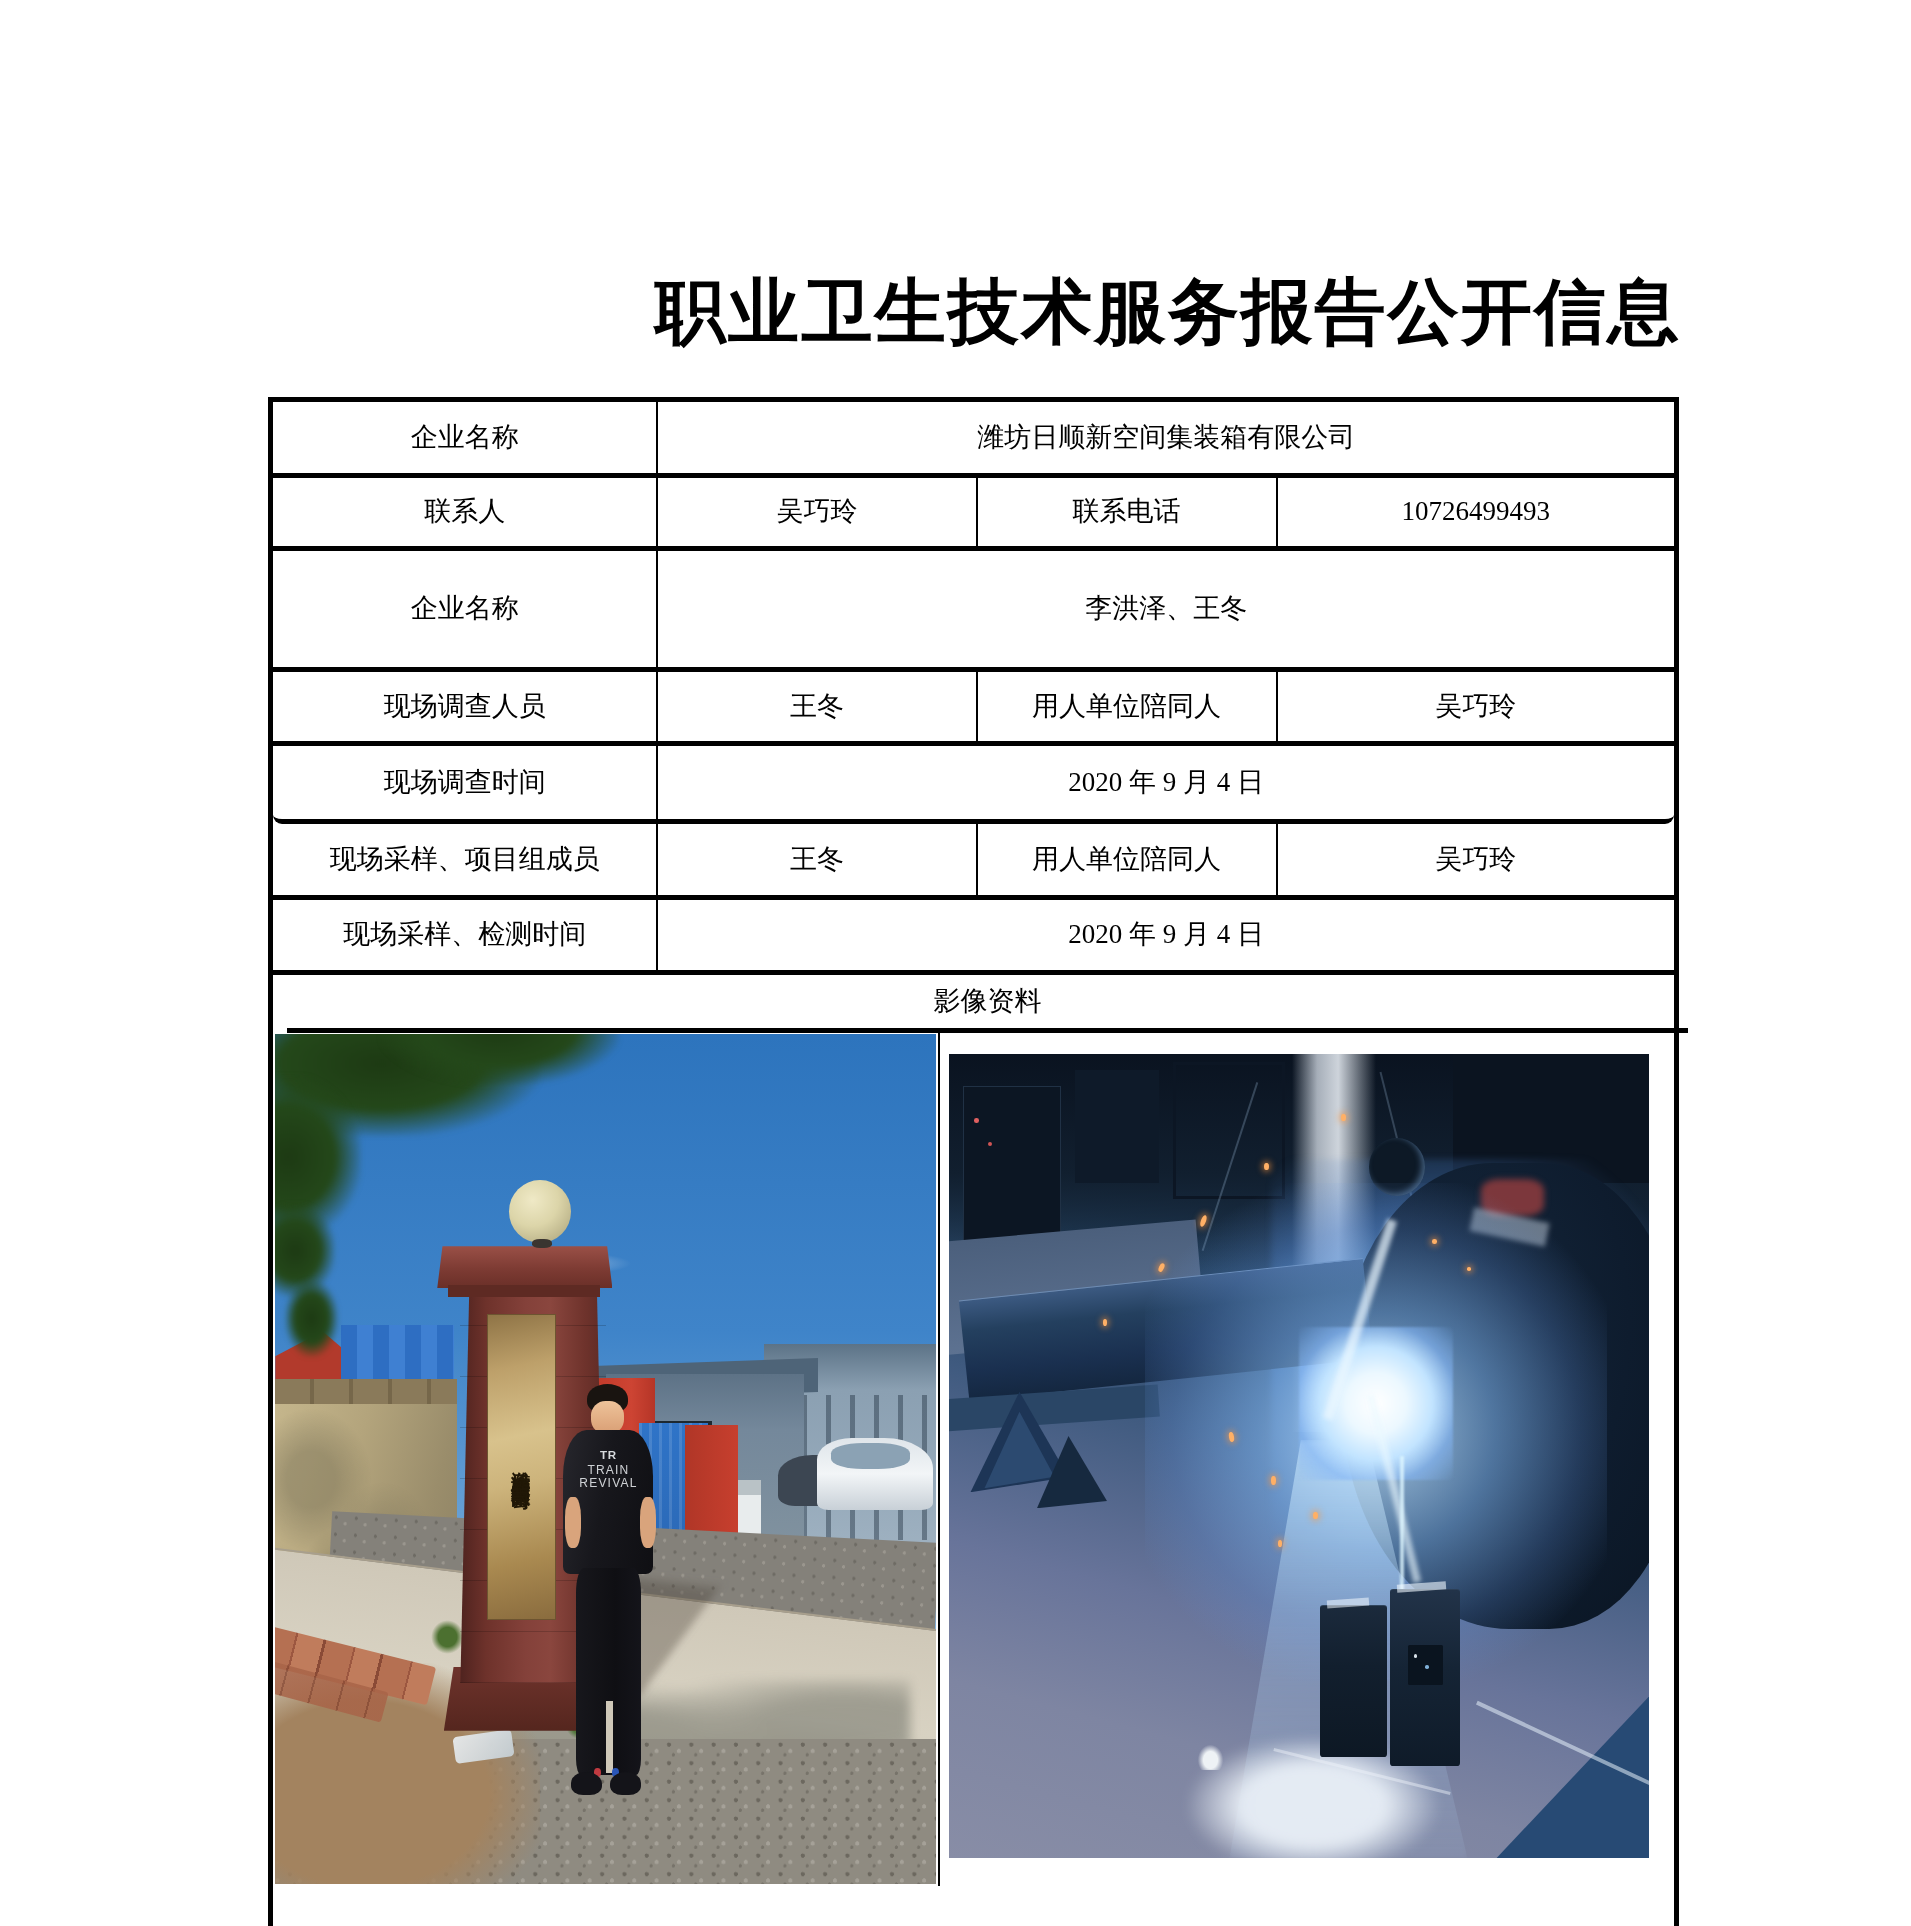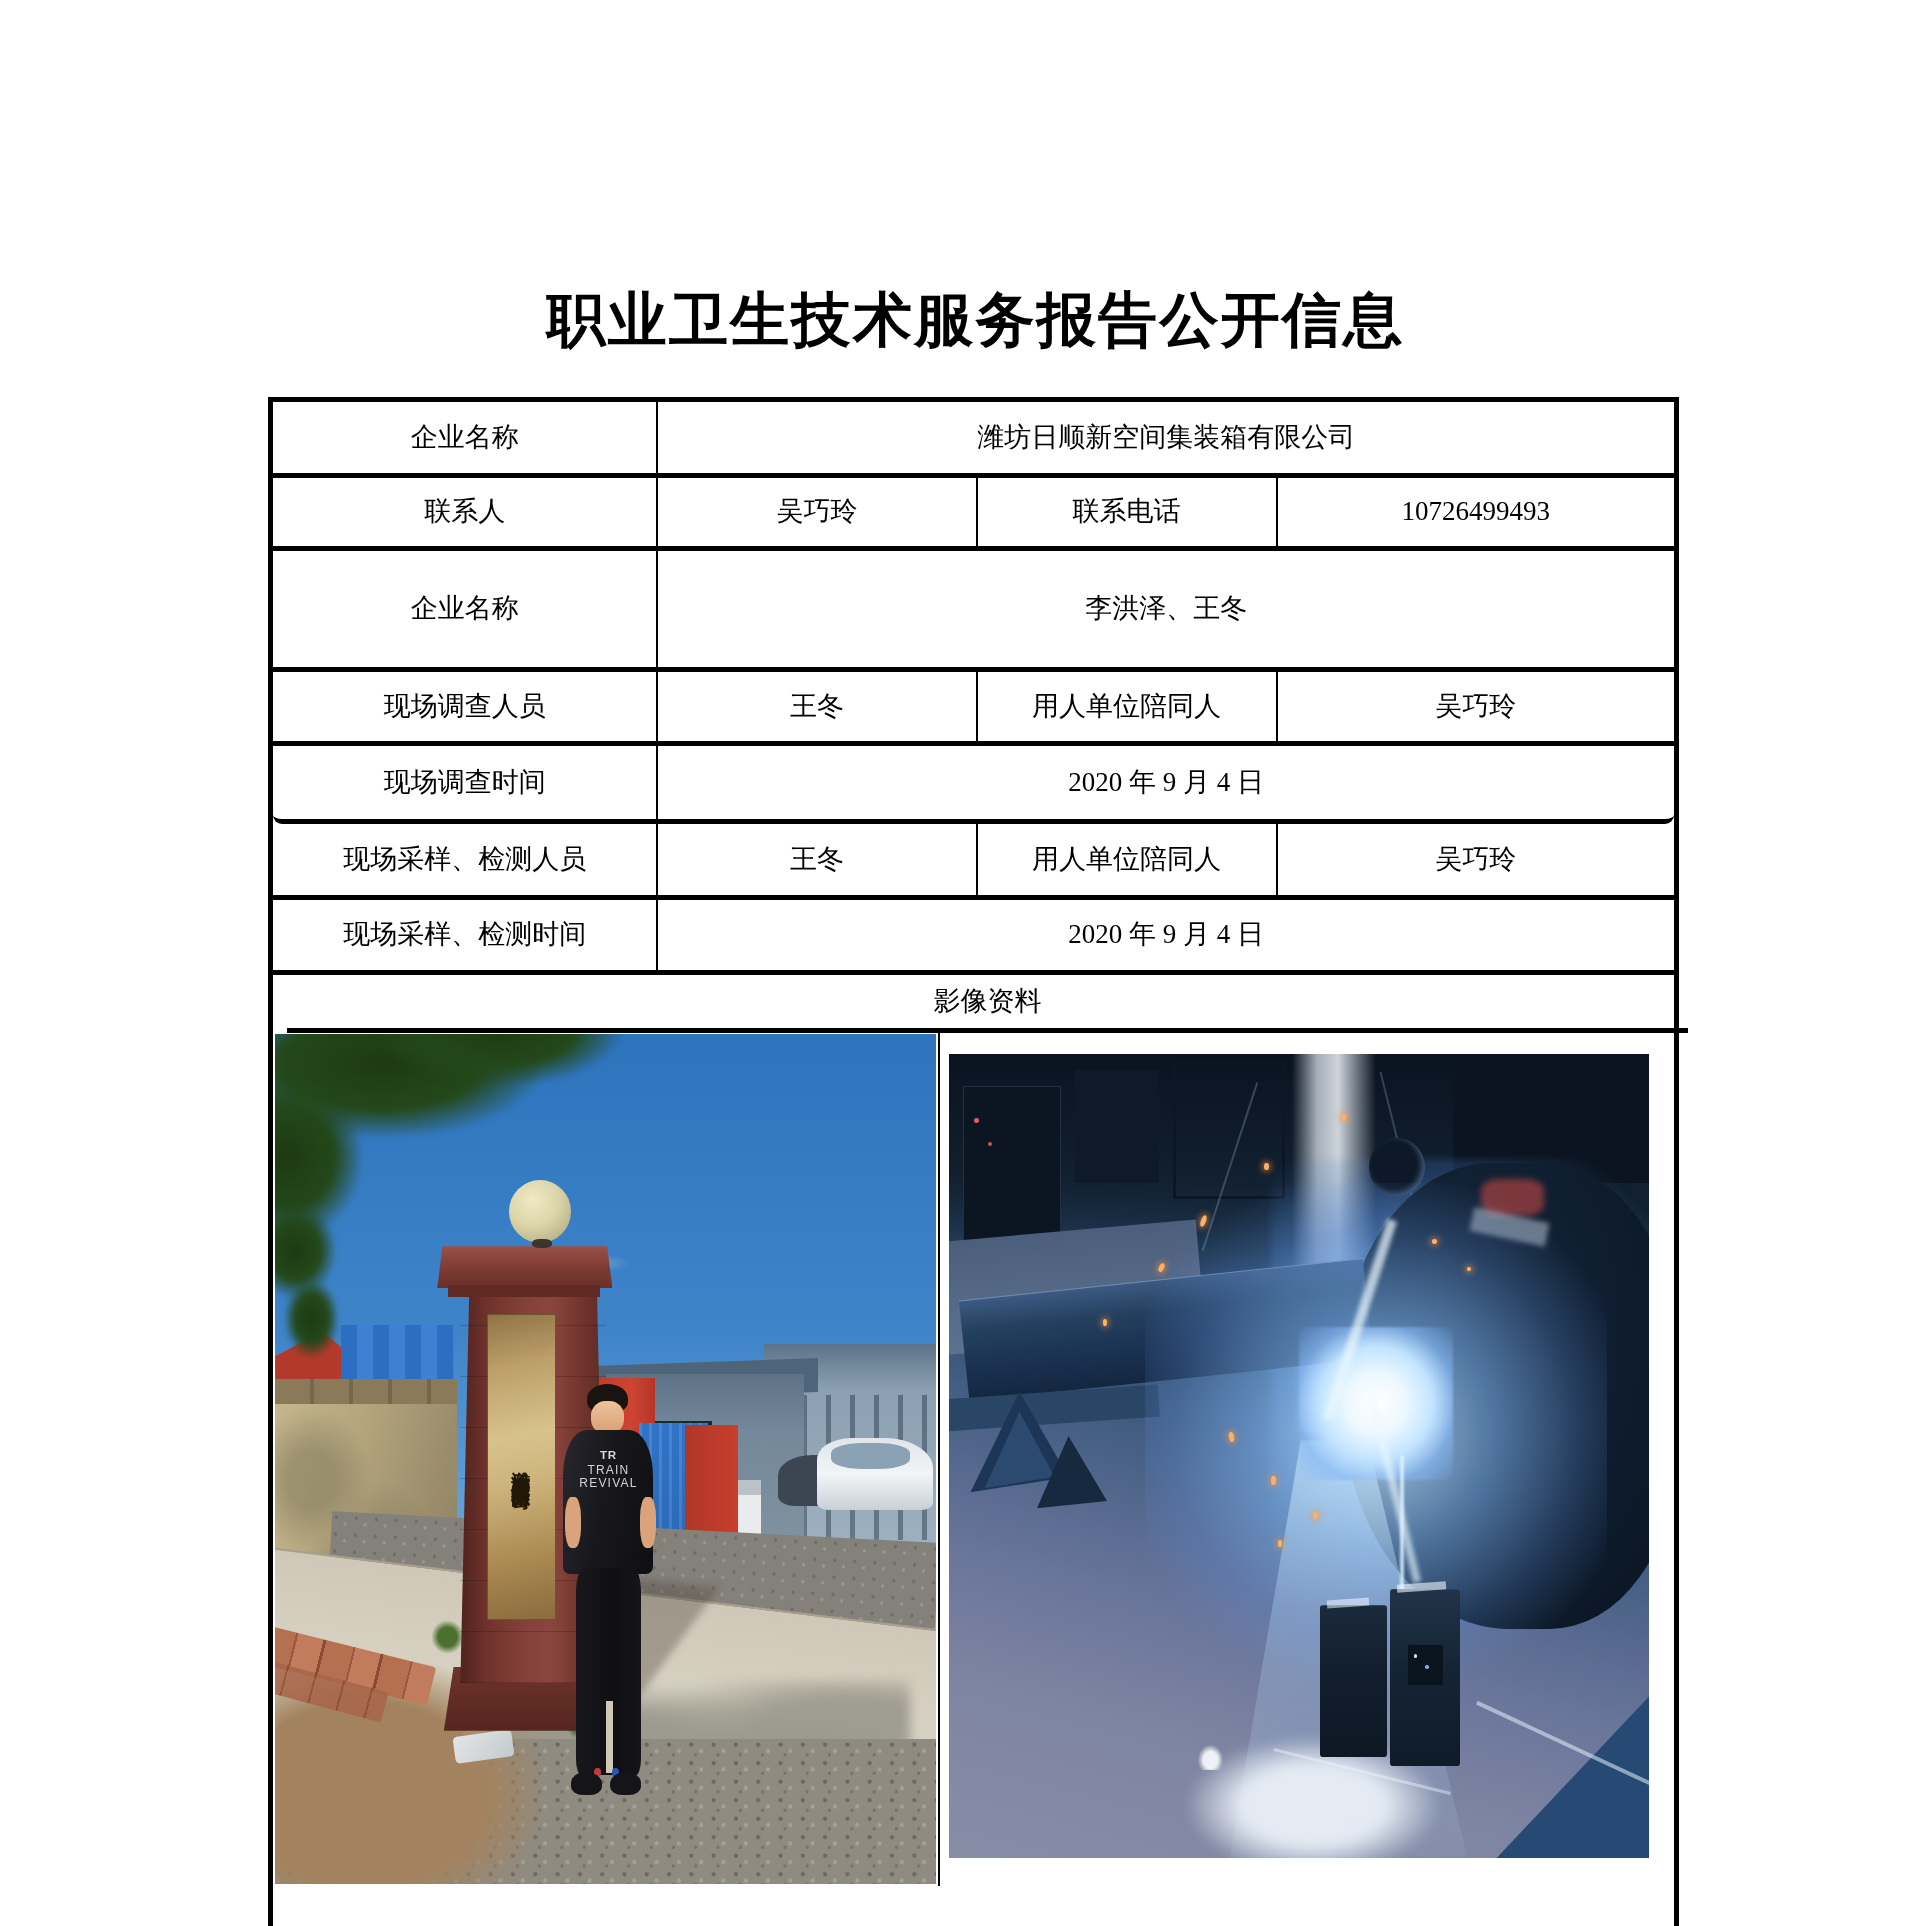--- a/index.html
+++ b/index.html
@@ -1,22 +1,22 @@
 <!DOCTYPE html>
 <html style="font-size:6.2px"><head>
 <meta charset="utf-8">
 <style>
   html,body{margin:0;padding:0;background:#ffffff;}
   body{width:1911px;height:2707px;position:relative;
        font-family:"Liberation Serif","DejaVu Serif",serif;color:#000;}
   .page{position:absolute;left:0;top:0;width:1911px;height:2707px;background:#fff;overflow:hidden;}
 
   
-  .doc-title{position:absolute;left:270px;top:282px;width:1411px;height:77px;
-    text-align:center;font-size:59px;font-weight:bold;letter-spacing:2.3px;line-height:77px;}
+  .doc-title{position:absolute;left:270px;top:274px;width:1411px;height:77px;
+    text-align:right;font-size:71px;font-weight:bold;letter-spacing:2.3px;line-height:77px;}
 
   
   .doc-table{position:absolute;left:268px;top:397px;width:1411px;height:1587px;
     border:5px solid #000;box-sizing:border-box;display:flex;flex-direction:column;background:#fff;}
   .trow{display:flex;box-sizing:border-box;border-bottom:5.8px solid #000;width:100%;}
   .trow:last-child{border-bottom:none;}
   .tcell{box-sizing:border-box;border-right:2.7px solid #000;display:flex;
     align-items:center;justify-content:center;text-align:center;
     font-size:27px;line-height:1.25;padding:0 7.7px;}
   .tcell:last-child{border-right:none;}
@@ -273,21 +273,21 @@
       <div class="tcell w-c3">用人单位陪同人</div>
       <div class="tcell w-c4">吴巧玲</div>
     </div>
 
     <div class="trow h-r6">
       <div class="tcell w-label">现场调查时间</div>
       <div class="tcell w-rest">2020 年 9 月 4 日</div>
     </div>
 
     <div class="trow h-r7">
-      <div class="tcell w-label">现场采样、检测人员</div>
+      <div class="tcell w-label">现场采样、项目组成员</div>
       <div class="tcell w-c2">王冬</div>
       <div class="tcell w-c3">用人单位陪同人</div>
       <div class="tcell w-c4">吴巧玲</div>
     </div>
 
     <div class="trow h-r8">
       <div class="tcell w-label">现场采样、检测时间</div>
       <div class="tcell w-rest">2020 年 9 月 4 日</div>
     </div>
 

